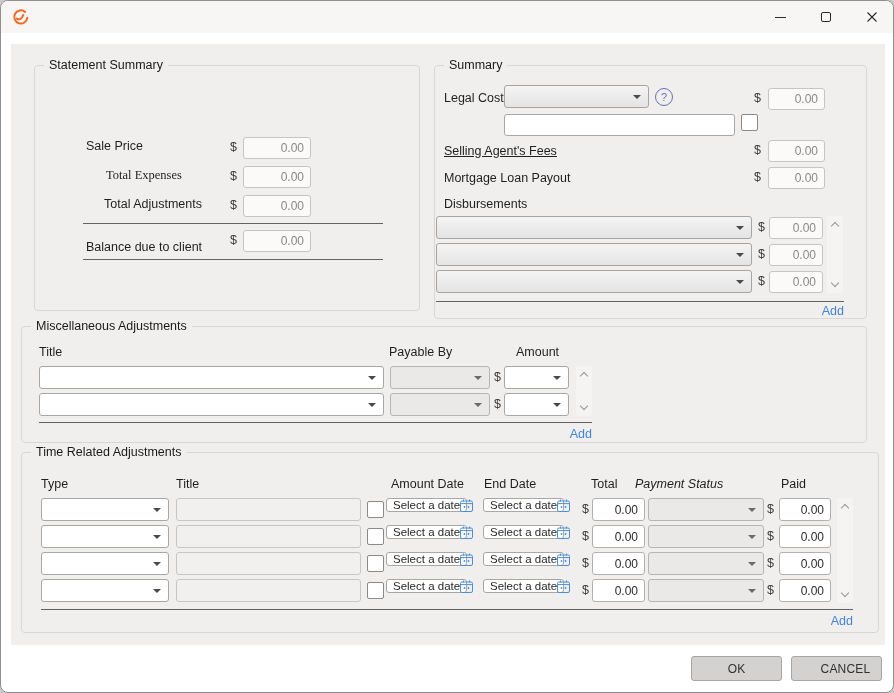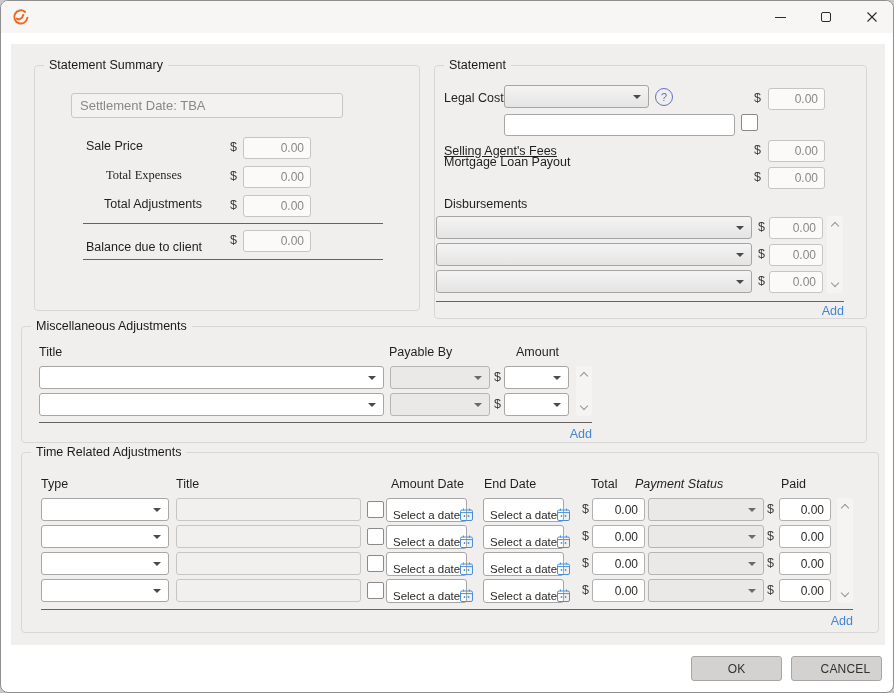--- a/index.html
+++ b/index.html
@@ -31,22 +31,22 @@
                color:#8a8886;font-size:13px;padding:0 8px;outline:none;}
   
   .combo{position:absolute;height:23px;border:1px solid #a9a7a5;border-radius:3px;background:#fff;}
   .combo::after{content:"";position:absolute;right:7px;top:calc(50% - 2px);
                 border:4px solid transparent;border-top-color:#4a4a4a;}
   .combo.grad{background:linear-gradient(#f4f4f4,#e4e4e4);border-color:#a7a5a3;}
   .combo.disabled{background:#eae9e8;border-color:#b7b5b3;}
   .combo.disabled::after{border-top-color:#6a6a6a;}
   .checkbox{position:absolute;width:17px;height:17px;background:#fff;border:1px solid #8c8a88;border-radius:2px;}
   
-  .datepicker{position:absolute;height:24px;border:1px solid #a9a7a5;border-radius:3px;background:#fff;
-              display:flex;align-items:flex-end;padding:0 4px 0 6px;}
+  .datepicker{position:absolute;height:14px;border:1px solid #a9a7a5;border-radius:3px;background:#fff;
+              display:flex;align-items:flex-start;padding:0 4px 0 6px;}
   .datepicker .dp-text{font-size:11.5px;color:#2b2a29;white-space:nowrap;}
   .datepicker .cal{margin-left:auto;display:flex;}
   
   .scrollstrip{position:absolute;background:#f5f4f3;border-radius:2px;}
   .chev{position:absolute;left:5px;width:6px;height:6px;border-left:1.5px solid #979593;border-top:1.5px solid #979593;}
   .chev.up{top:7px;transform:rotate(45deg);}
   .chev.down{bottom:7px;transform:rotate(-135deg);}
   .sep{position:absolute;height:1px;background:#646362;}
   .add{position:absolute;width:50px;font-size:12.5px;color:#4285d6;text-align:right;cursor:pointer;}
   
@@ -79,21 +79,20 @@
         <path d="M1.5 1.5 L10.5 10.5 M10.5 1.5 L1.5 10.5" stroke="#2b2b2b" stroke-width="1.1"></path>
       </svg>
     </div>
   </div>
 
   <div class="panel"></div>
 
   <div class="group" style="left:33px;top:64px;width:386px;height:246px;"></div>
   <span class="group-label" style="left:43px;top:57px;">Statement Summary</span>
 
-  <input class="readonlybox" style="left: 70px; top: 92px; width: 272px; height: 25px;" readonly="" value="Settlement Date: TBA">
 
   <span class="lbl" style="left:85px;top:138px;">Sale Price</span>
   <span class="cur" style="left:229px;top:139px;">$</span>
   <input class="money" style="left: 242px; top: 136px; width: 68px;" value="0.00">
 
   <span class="lbl" style="left:105px;top:167px;font-family:Liberation Serif, serif;">Total Expenses</span>
   <span class="cur" style="left:229px;top:168px;">$</span>
   <input class="money" style="left: 242px; top: 165px; width: 68px;" value="0.00">
 
   <span class="lbl" style="left:103px;top:196px;">Total Adjustments</span>
@@ -102,36 +101,36 @@
 
   <div class="sep" style="left:82px;top:222px;width:300px;"></div>
 
   <span class="lbl" style="left:85px;top:231px;margin-top:8px;">Balance due to client</span>
   <span class="cur" style="left:229px;top:232px;">$</span>
   <input class="money" style="left: 242px; top: 229px; width: 68px;" value="0.00">
 
   <div class="sep" style="left:82px;top:258px;width:300px;"></div>
 
   <div class="group" style="left:433px;top:64px;width:433px;height:254px;"></div>
-  <span class="group-label" style="left:443px;top:57px;">Statement</span>
+  <span class="group-label" style="left:443px;top:57px;">Summary</span>
 
   <span class="lbl" style="left:443px;top:90px;">Legal Costs</span>
   <div class="combo grad" style="left:503px;top:84px;width:145px;"></div>
   <div class="help" style="left:654px;top:87px;">?</div>
   <span class="cur" style="left:753px;top:90px;">$</span>
   <input class="money" style="left: 767px; top: 87px; width: 57px;" value="0.00">
 
   <input class="textbox" style="left: 503px; top: 113px; width: 231px;">
   <span class="checkbox" style="left:740px;top:113px;"></span>
 
   <span class="lbl" style="left:443px;top:143px;text-decoration:underline;">Selling Agent's Fees</span>
   <span class="cur" style="left:753px;top:142px;">$</span>
   <input class="money" style="left: 767px; top: 139px; width: 57px;" value="0.00">
 
-  <span class="lbl" style="left:443px;top:154px;">Mortgage Loan Payout</span>
+  <span class="lbl" style="left:443px;top:170px;">Mortgage Loan Payout</span>
   <span class="cur" style="left:753px;top:169px;">$</span>
   <input class="money" style="left: 767px; top: 166px; width: 57px;" value="0.00">
 
   <span class="lbl" style="left:443px;top:196px;">Disbursements</span>
 
   <div class="combo grad" style="left:435px;top:215px;width:316px;"></div>
   <span class="cur" style="left:757px;top:219px;">$</span>
   <input class="money" style="left: 768px; top: 216px; width: 54px;" value="0.00">
 
   <div class="combo grad" style="left:435px;top:242px;width:316px;"></div>

